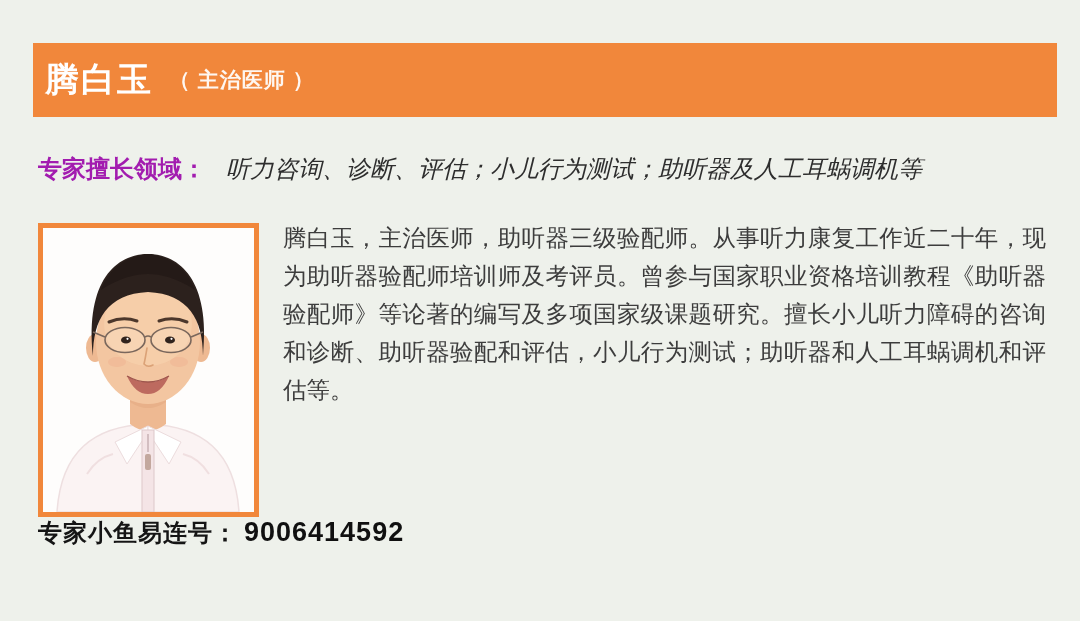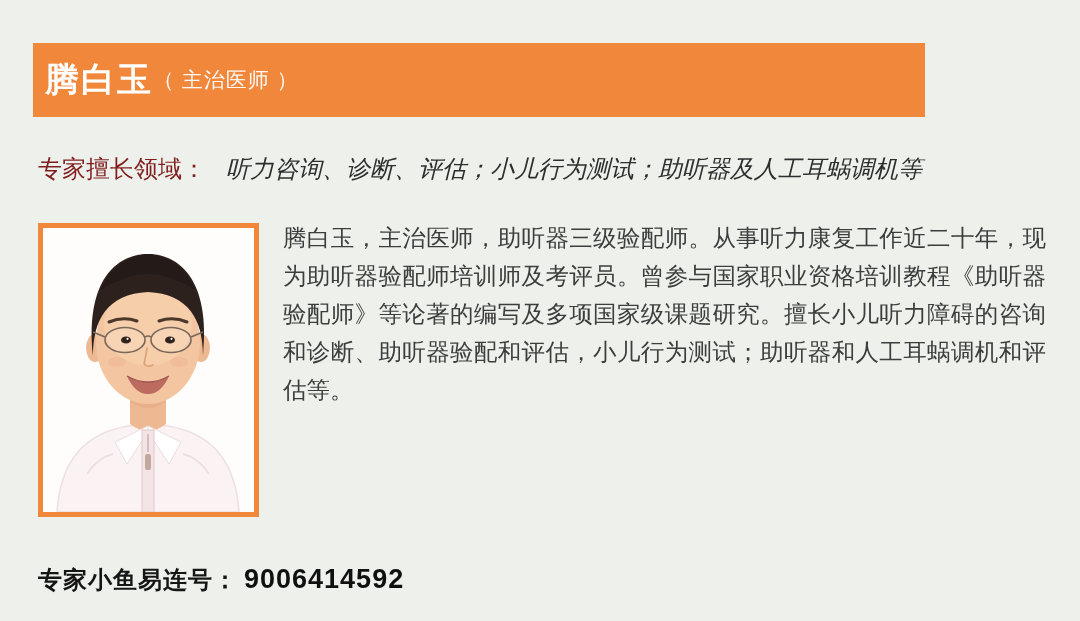--- a/index.html
+++ b/index.html
@@ -12,59 +12,59 @@
   body{
     width:1080px;height:621px;
     background:var(--bg);
     font-family:"Liberation Sans","DejaVu Sans",sans-serif;
     position:relative;overflow:hidden;
     color:var(--ink);
   }
   .canvas{position:absolute;inset:0;}
   
   .header-bar{
-    position:absolute;left:33px;top:43px;width:892px;height:74px;
+    position:absolute;left:33px;top:43px;width:1024px;height:74px;
     background:var(--accent);
     display:flex;align-items:center;
     box-sizing:border-box;padding-left:12px;
   }
   .doctor-name{
     font-size:34px;font-weight:bold;color:#ffffff;
     letter-spacing:2px;
   }
   .doctor-title{
     font-size:21px;color:rgba(255,255,255,0.93);
-    letter-spacing:1px;
+    margin-left:16px;letter-spacing:1px;font-weight:bold;
   }
   
   .expertise-line{
     position:absolute;left:38px;top:153px;width:1000px;
     font-size:24px;line-height:32px;white-space:nowrap;
   }
-  .expertise-label{font-weight:normal;color:#7f1d1d;}
+  .expertise-label{font-weight:bold;color:#a21caf;}
   .expertise-text{font-style:italic;color:#2e2e2e;margin-left:20px;}
   
   .photo-frame{
     position:absolute;left:38px;top:223px;
     width:211px;height:284px;
     border:5px solid var(--accent);
     background:#fdfdfd;
   }
   .photo-frame svg{display:block;width:100%;height:100%;}
   
   .bio-text{
     position:absolute;left:283px;top:219px;width:763px;
     font-size:23.5px;line-height:38px;
     color:var(--body-ink);
     text-align:justify;
     margin:0;
   }
   
   .footer-line{
-    position:absolute;left:38px;top:562px;
+    position:absolute;left:38px;top:515px;
     font-size:24px;line-height:34px;white-space:nowrap;
   }
   .footer-label{font-weight:bold;color:#151515;letter-spacing:1px;}
   .footer-number{
     font-size:27px;color:#101010;font-weight:600;
     letter-spacing:1px;margin-left:6px;
     font-family:"Liberation Sans","DejaVu Sans",sans-serif;
   }
 </style>
 </head>

